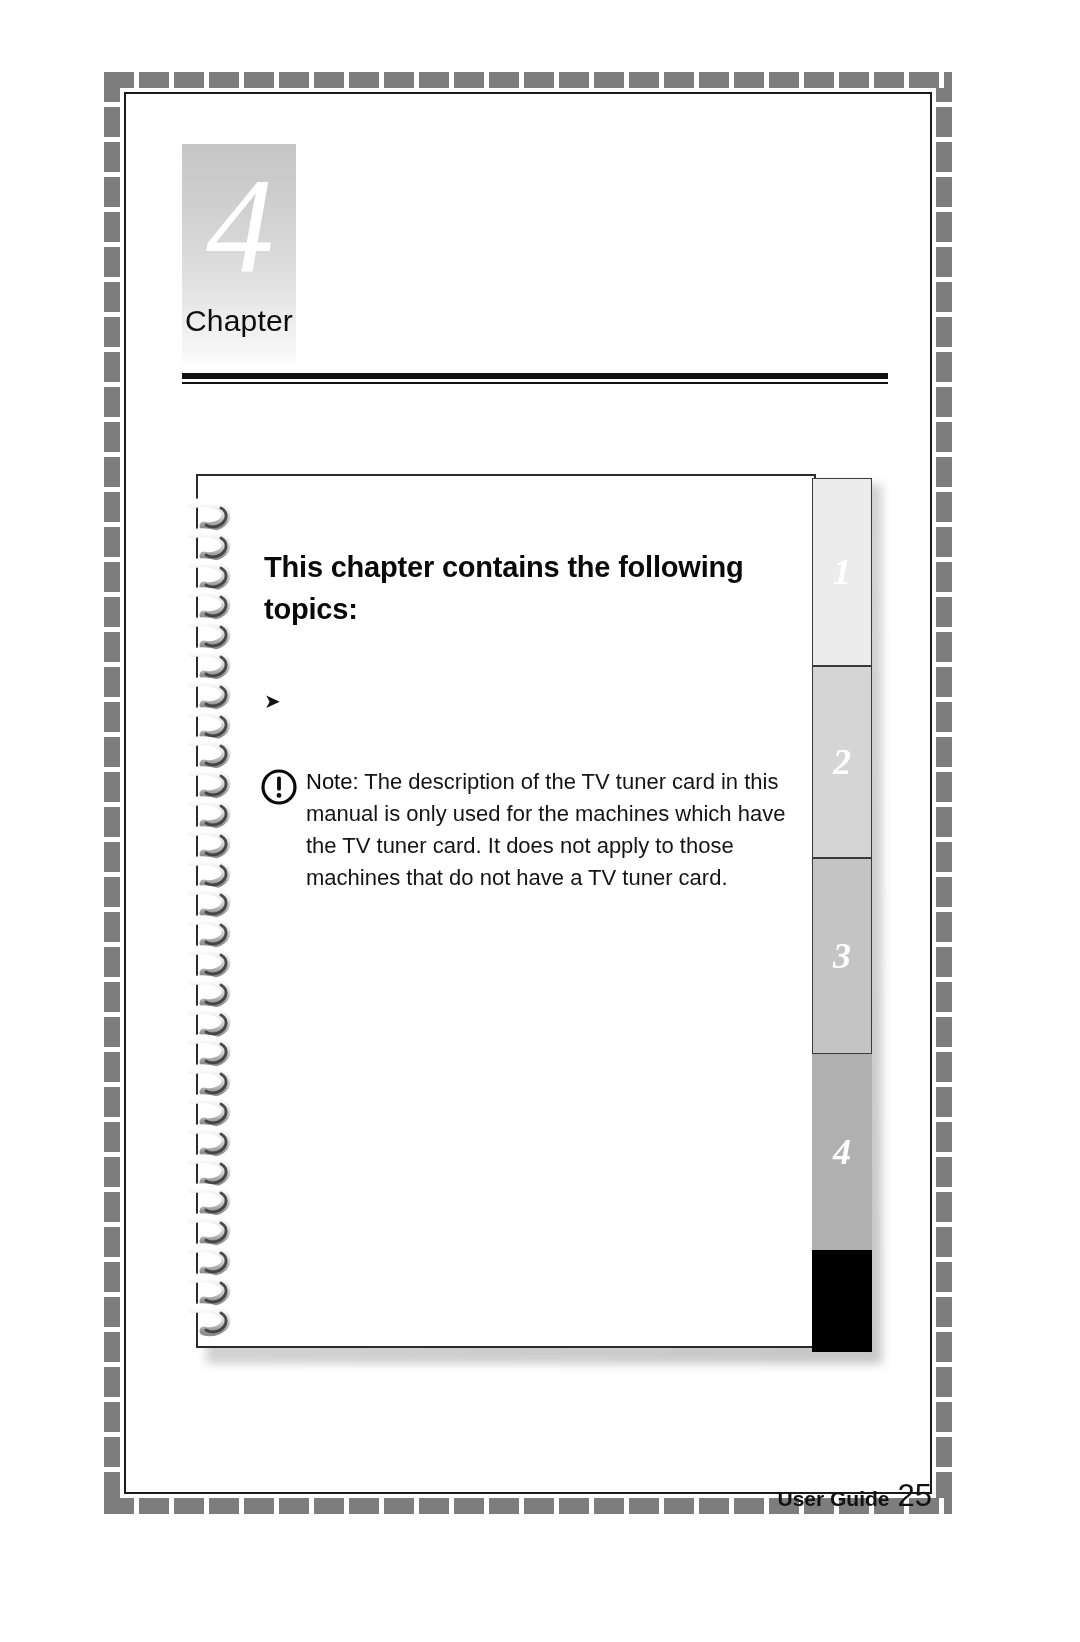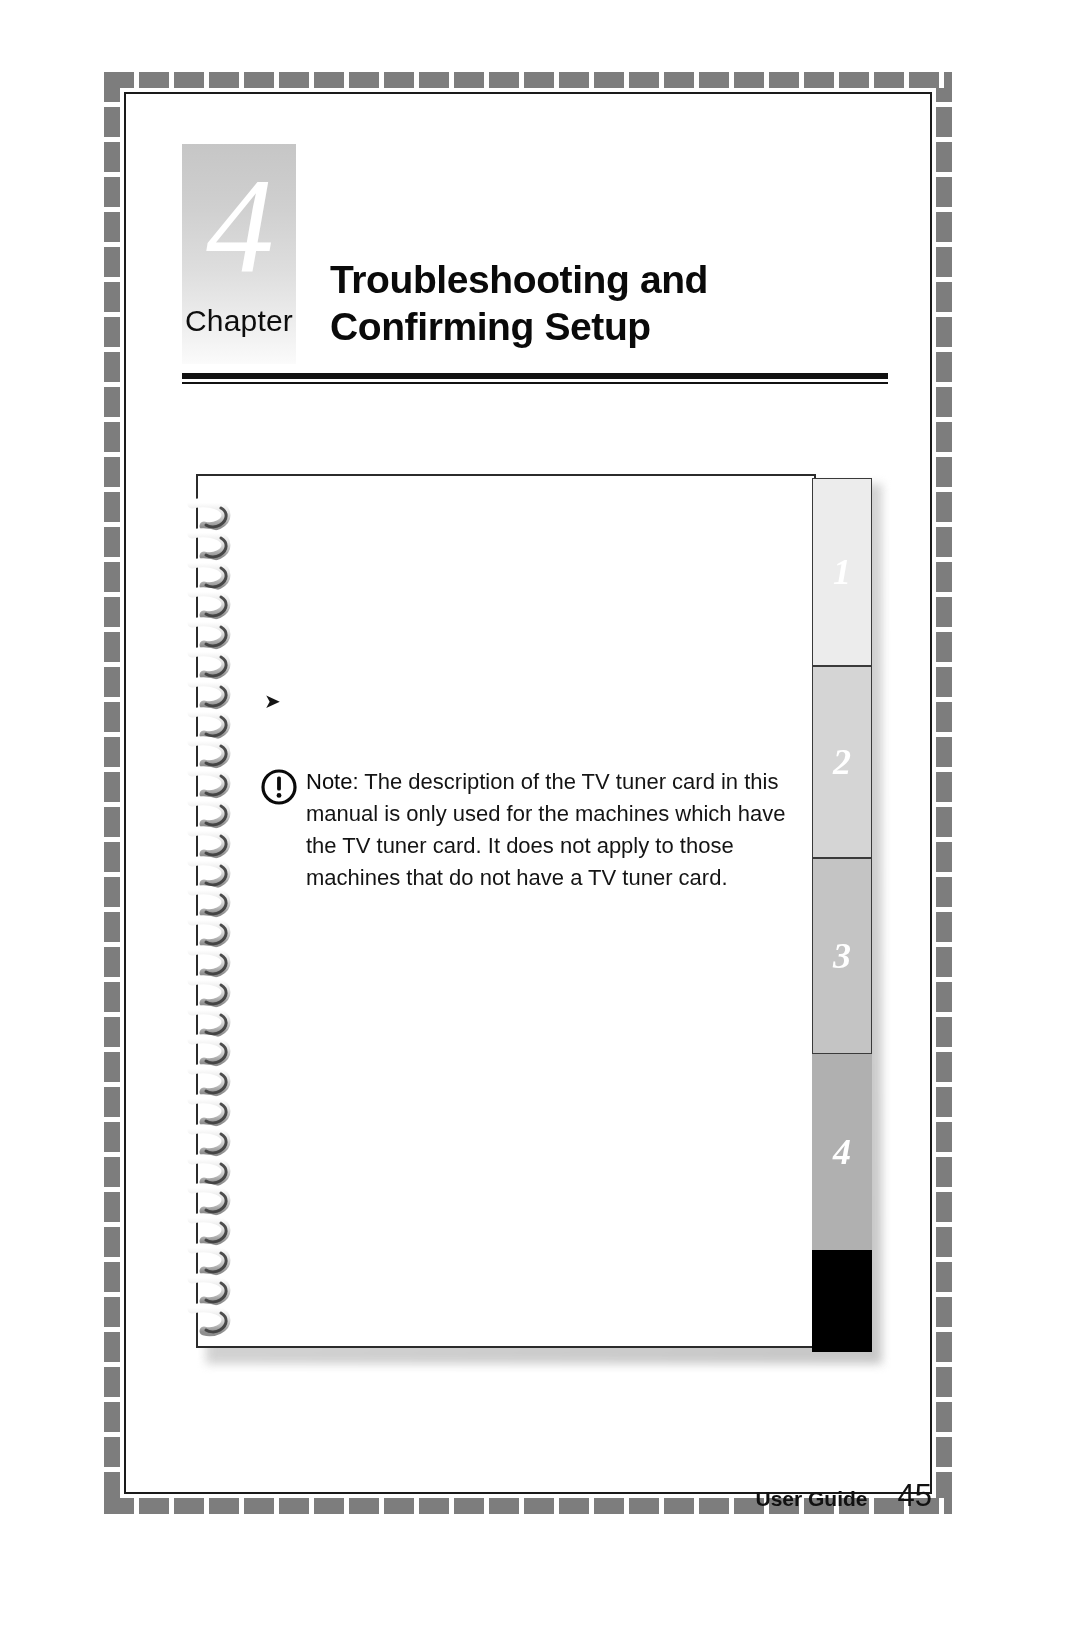--- a/index.html
+++ b/index.html
@@ -201,21 +201,21 @@
     font-weight:normal;
     color:#0a0a0a;
   }
 
   
   #page-footer{
     position:absolute;
     right:148px; bottom:128px;
     display:flex;
     align-items:baseline;
-    gap:30px;
+    gap:8px;
   }
   #footer-label{
     font-size:21px;
     font-weight:bold;
     color:#111111;
   }
   #footer-page-number{
     font-size:31px;
     font-weight:400;
     color:#111111;
@@ -226,21 +226,20 @@
 
 <div id="dashed-frame"></div>
 
 <div id="page-sheet"></div>
 
 <div id="chapter-header">
   <div id="chapter-badge">
     <div id="chapter-number">4</div>
     <div id="chapter-word">Chapter</div>
   </div>
-  <div id="chapter-title">Troubleshooting and Confirming Setup</div>
 </div>
 <div id="title-rule-thick"></div>
 <div id="title-rule-thin"></div>
 
 <div id="notebook">
 
   <div id="notebook-shadow"></div>
   <div id="notebook-sheet"></div>
 
   <div id="tab-stack">
@@ -593,20 +592,21 @@
               <stop offset="42%" stop-color="#e6e6e6"></stop>
               <stop offset="72%" stop-color="#bdbdbd"></stop>
               <stop offset="100%" stop-color="#8e8e8e"></stop>
             </linearGradient>
           </defs>
           <path d="M10 6 C 30 2, 44 9, 44 17 C 44 25, 32 31, 22 28" fill="none" stroke="url(#cg27)" stroke-width="9" stroke-linecap="round"></path>
           <path d="M39 10 C 46 14, 46 22, 38 27 C 33 30, 27 29, 24 27" fill="none" stroke="#3c3c3c" stroke-width="3" stroke-linecap="round" opacity=".9"></path>
         </svg></div>
     </div>
 
+  <div id="contents-heading">This chapter contains the following topics:</div>
 
   <div id="topic-list">
     <div class="topic-row">
       <span class="topic-arrow">➤</span>
     </div>
   </div>
 
   <div id="note-block">
     <span id="note-icon">
       <svg width="38" height="38" viewBox="0 0 38 38" aria-hidden="true">
@@ -618,14 +618,14 @@
     <div id="note-body">
       <span id="note-label">Note:</span>
       <span>The description of the TV tuner card in this manual is only used for the machines which have the TV tuner card. It does not apply to those machines that do not have a TV tuner card.</span>
     </div>
   </div>
 
 </div>
 
 <div id="page-footer">
   <span id="footer-label">User Guide</span>
-  <span id="footer-page-number">45</span>
+  <span id="footer-page-number">25</span>
 </div>
 
 </body></html>

